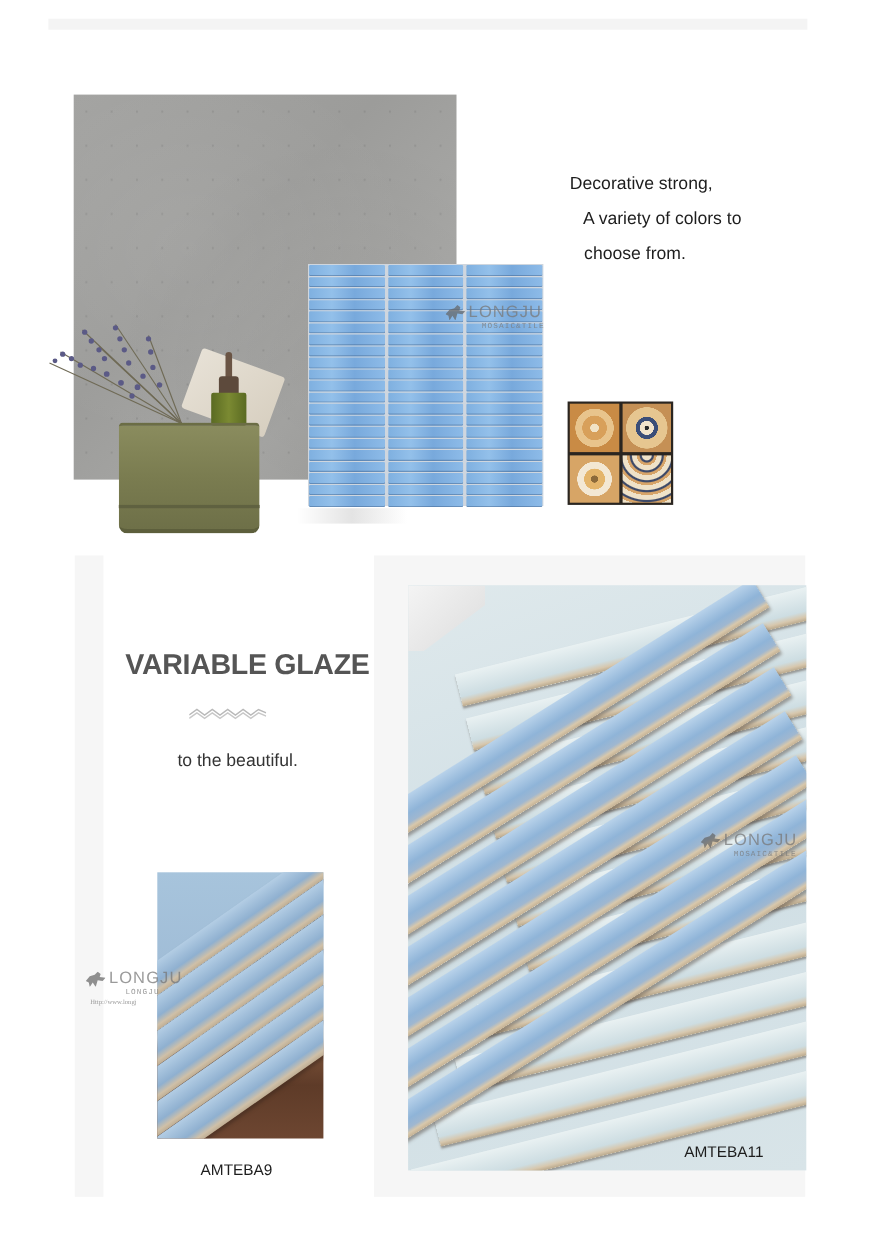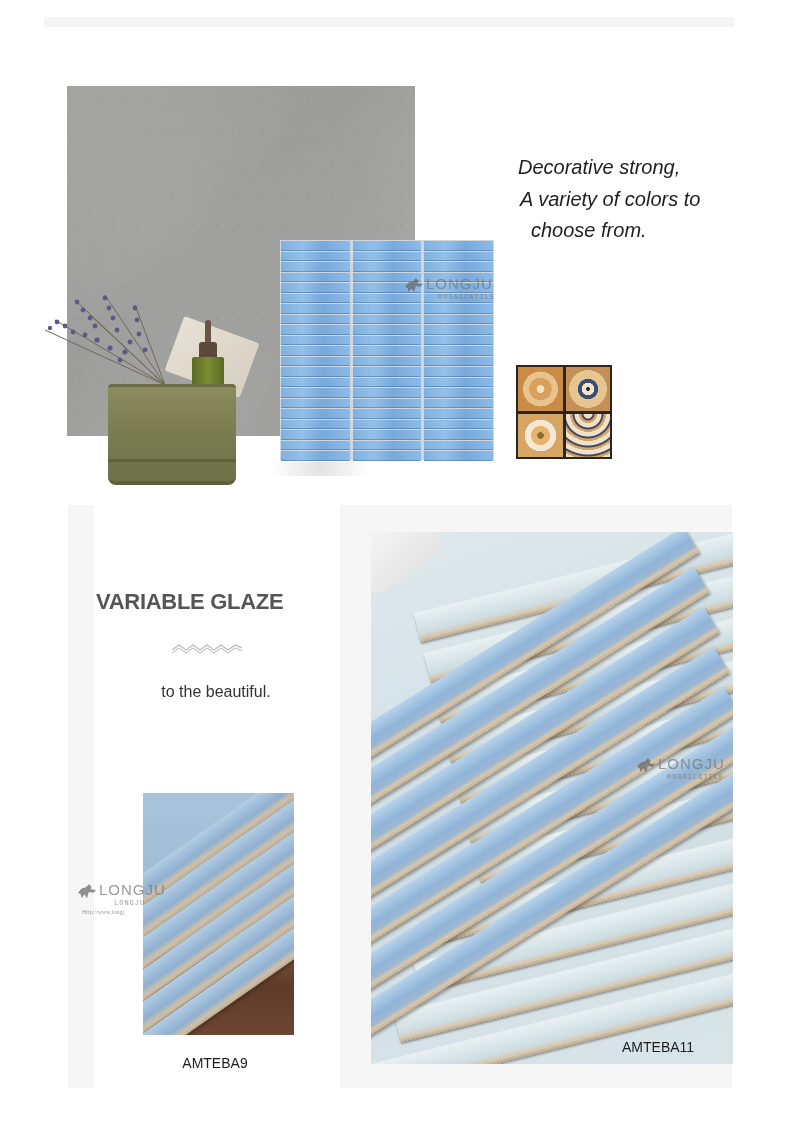--- a/index.html
+++ b/index.html
@@ -38,34 +38,34 @@
     box-shadow: inset 0 -1px 0 rgba(40,70,110,.35); }
   .sheet-shadow { left:270px; top:462px; width:100px; height:14px; background:linear-gradient(90deg,rgba(200,200,200,.0),rgba(200,200,200,.5),rgba(200,200,200,0)); }
 
   .wm { color:rgba(120,120,120,0.75); font-family:"Liberation Serif", serif; line-height:1; }
   .wm .big { font-size:15px; letter-spacing:1px; font-family:"Liberation Sans", sans-serif; }
   .wm .small { font-size:7px; letter-spacing:1px;font-family:Liberation Mono, monospace; }
   .wm .url { font-size:6px; }
   .horse { display:inline-block; width:18px; height:14px; background:rgba(100,100,100,0.7);
     clip-path: polygon(0 60%,20% 30%,45% 20%,60% 0,75% 15%,70% 35%,100% 40%,85% 60%,60% 55%,50% 100%,35% 70%,20% 100%,15% 70%); vertical-align:middle; margin-right:3px; }
 
-  .desc { left:518px; top:152px; font-size:20px; color:#1d1d1d; line-height:31.5px;font-style:italic; }
+  .desc { left:518px; top:152px; font-size:16px; color:#1d1d1d; line-height:31.5px; }
 
   
   .orn { left:516px; top:365px; width:96px; height:94px; background:#2a2520; display:grid; grid-template-columns:1fr 1fr; gap:3px; padding:2px; box-sizing:border-box; }
   .orn div { position:relative; overflow:hidden; }
   .orn .t1 { background: radial-gradient(circle,#f1e3c6 12%,#d8a05a 13% 35%,#e8c48c 36% 55%,#c98b45 56%); }
   .orn .t2 { background: radial-gradient(circle,#2a2a2a 6%,#f2e4cc 7% 20%,#3b4e78 21% 32%,#e6c690 33% 60%,#c59055 61%); }
   .orn .t3 { background: radial-gradient(circle,#8c6a3a 10%,#e4b56b 11% 30%,#f3e8d4 31% 50%,#d7a566 51%); }
   .orn .t4 { background: repeating-radial-gradient(circle at 50% 0,#efe2c8 0 4px,#3e4a68 5px 6px,#d7a468 7px 9px); }
 
   
   .panel-left { left:68px; top:505px; width:26px; height:583px; background:#f6f6f6; }
   .panel-right { left:340px; top:505px; width:392px; height:583px; background:#f6f6f6; }
-  .title { left:96px; top:589px; width:240px; text-align:left; font-size:22px; font-weight:bold; color:#555555; letter-spacing:-0.3px; }
+  .title { left:96px; top:589px; width:240px; text-align:right; font-size:26px; font-weight:bold; color:#555555; letter-spacing:-0.3px; }
   .zigzag { left:172px; top:643px; width:70px; height:12px; }
   .sub { left:96px; top:676px; width:240px; text-align:center; font-size:16px; color:#333333; line-height:31px; }
 
   .img-small { left:143px; top:793px; width:151px; height:242px; overflow:hidden;
     background: linear-gradient(180deg,#a7c4dc 0%,#9db9d4 55%,#c9b9a3 62%,#7b5239 66%,#5e3b28 80%,#6d4631 100%); }
   .img-small .strip { position:absolute; width:260px; height:26px; left:-40px;
     background: linear-gradient(180deg,#b3cde4,#8fb0d0 60%,#cfc0a8 85%,#bfae94); transform:rotate(-35deg); box-shadow:0 3px 3px rgba(60,40,30,.5); }
   .label-small { left:150px; top:1055px; width:130px; text-align:center; font-size:14px; color:#1d1d1d; }
 
   .img-big { left:371px; top:532px; width:362px; height:532px; overflow:hidden;
@@ -192,21 +192,21 @@
 </div>
 <div class="abs sheet-shadow"></div>
 
 <div class="abs wm" style="left:405px; top:276px;">
   <span class="horse"></span><span class="big">LONGJU</span>
   <div class="small" style="margin-left:33px; margin-top:2px;">MOSAIC&amp;TILE</div>
 </div>
 
 <div class="abs desc">
   <div>Decorative strong,</div>
-  <div style="margin-left:2px;text-align:right;">A variety of colors to</div>
+  <div style="margin-left:12px;text-align:right;">A variety of colors to</div>
   <div style="margin-left:13px;">choose from.</div>
 </div>
 
 <div class="abs orn">
   <div class="t1"></div>
   <div class="t2"></div>
   <div class="t3"></div>
   <div class="t4"></div>
 </div>
 

